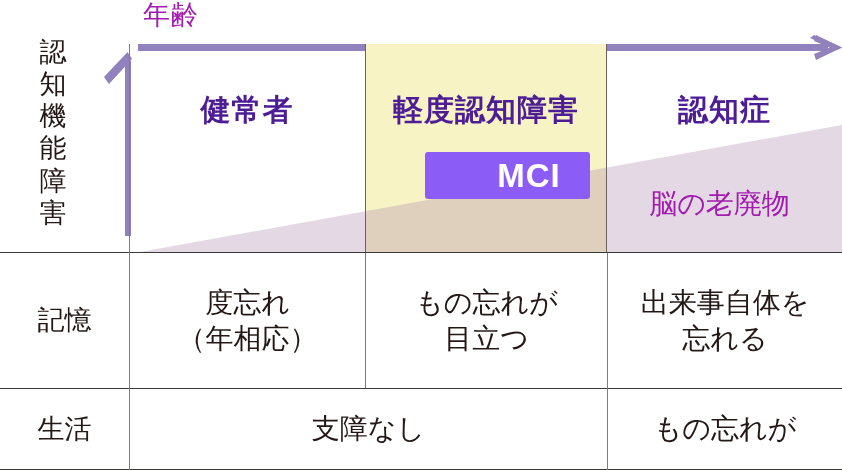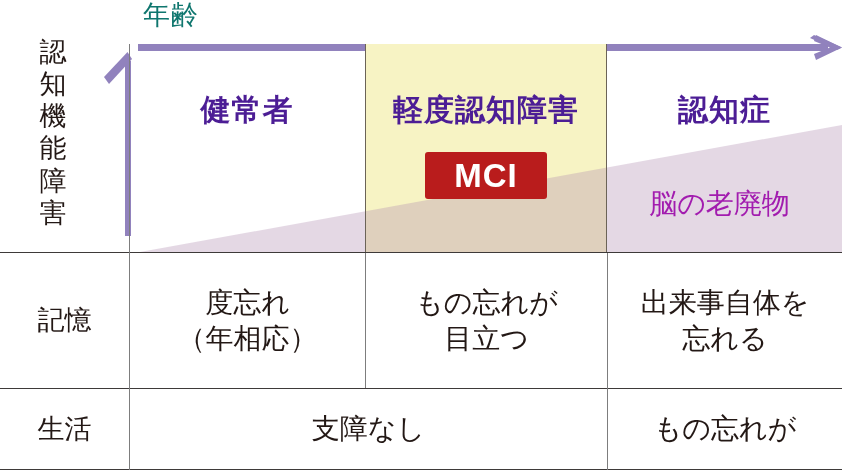--- a/index.html
+++ b/index.html
@@ -21,21 +21,21 @@
 
   
   .axis-x-label {
     position: absolute;
     left: 143px;
     top: 2px;
     font-size: 27px;
     line-height: 1;
     letter-spacing: 1px;
     white-space: nowrap;
-    color: #0f766e;
+    color: #a21caf;
   }
   .axis-y-label {
     position: absolute;
     left: 33px;
     top: 36px;
     width: 40px;
     font-size: 27px;
     line-height: 1.19;
     text-align: center;
     letter-spacing: 0px;
@@ -109,28 +109,29 @@
   #stage-normal   { left: 129px; width: 236px; top: 95px; }
   #stage-mci      { left: 365px; width: 242px; top: 95px; }
   #stage-dementia { left: 607px; width: 235px; top: 95px; }
 
   .mci-badge {
     position: absolute;
     left: 425px;
     top: 152px;
     width: 122px;
     height: 47px;
-    background: #b91c1c;
+    background: #8b5cf6;
     border-radius: 3px;
     color: #ffffff;
     font-weight: bold;
     font-size: 33px;
     line-height: 47px;
     text-align: center;
     letter-spacing: 1px;
+    padding-left: 43px;
   }
 
   .waste-label {
     position: absolute;
     left: 607px;
     width: 225px;
     top: 190px;
     font-size: 28px;
     line-height: 1;
     text-align: center;

